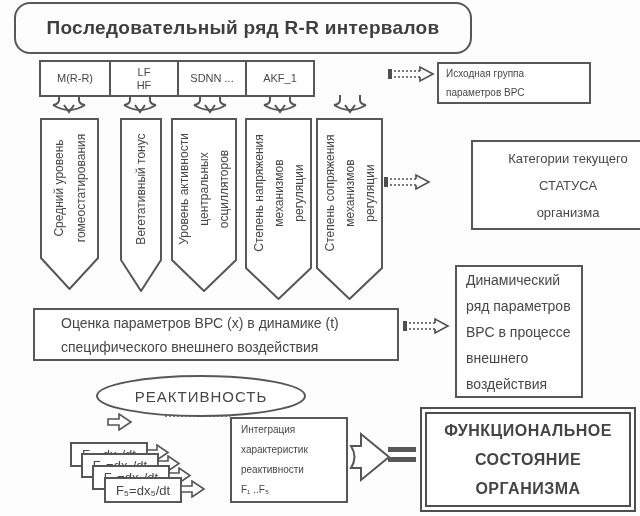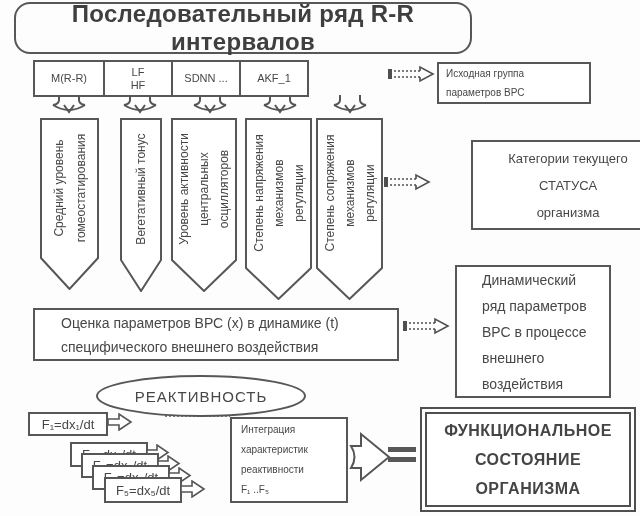--- a/index.html
+++ b/index.html
@@ -8,41 +8,41 @@
   }
   html,body{margin:0;padding:0;background:#fff;}
   body{font-family:"Liberation Sans","DejaVu Sans",sans-serif;color:var(--ink);}
   #stage{position:relative;width:640px;height:516px;background:#fdfdfd;overflow:hidden;}
   .abs{position:absolute;box-sizing:border-box;}
   .box{border:2px solid var(--line);background:#fff;}
   .center{display:flex;flex-direction:column;justify-content:center;align-items:center;text-align:center;}
 
   
   .title-box{left:14px;top:2px;width:458px;height:52px;border:2px solid var(--line);border-radius:16px;
-             font-size:24px;font-weight:bold;color:#3f3f3f;letter-spacing:.3px;}
-
-  
-  .prow{left:33px;top:60px;height:37px;display:flex;border-radius:6px;}
+             font-size:19px;font-weight:bold;color:#3f3f3f;letter-spacing:.3px;}
+
+  
+  .prow{left:39px;top:60px;height:37px;display:flex;border-radius:6px;}
   .pcell{border:2px solid var(--line);background:#fff;margin-left:-2px;height:37px;
          display:flex;flex-direction:column;justify-content:center;align-items:center;
          font-size:11px;line-height:13px;box-sizing:border-box;}
   .pcell:first-child{margin-left:0;}
 
   
   .pennant{position:absolute;}
   .pennant svg{position:absolute;left:0;top:0;}
   .ptext{position:absolute;left:0;display:flex;flex-direction:column;justify-content:center;align-items:center;
          transform-origin:0 0;transform:rotate(-90deg);font-size:12px;color:var(--ink);}
   .ptext div{white-space:nowrap;}
 
   
   .tlines div{white-space:nowrap;}
   .status-box{left:432px;top:140px;width:194px;height:90px;font-size:13px;line-height:27px;margin-left:39px;}
-  .dyn-box{left:455px;top:265px;width:156px;height:133px;font-size:14px;line-height:26px;
-           display:flex;flex-direction:column;justify-content:center;padding-left:25px;}
+  .dyn-box{left:455px;top:265px;width:128px;height:133px;font-size:14px;line-height:26px;
+           display:flex;flex-direction:column;justify-content:center;padding-left:9px;}
   .eval-box{left:33px;top:308px;width:366px;height:53px;font-size:14px;line-height:24px;
             display:flex;flex-direction:column;justify-content:center;padding-left:26px;}
   .src-box{left:437px;top:62px;width:154px;height:42px;font-size:10px;line-height:19px;
            display:flex;flex-direction:column;justify-content:center;padding-left:7px;}
 
   
   .ellipse-wrap{left:95px;top:374px;width:212px;height:47px;}
   .ellipse-label{position:absolute;left:0;top:0;width:212px;height:44px;display:flex;align-items:center;justify-content:center;
                  font-size:15px;letter-spacing:1px;}
 
@@ -200,23 +200,20 @@
   </div>
 
   <div class="abs ellipse-wrap">
     <svg width="212" height="47" viewBox="0 0 212 47">
       <ellipse cx="106" cy="22" rx="104" ry="20" fill="#fff" stroke="#575757" stroke-width="2"></ellipse>
       <path d="M70,42 H135" stroke="#575757" stroke-width="1.4" stroke-dasharray="2,2" fill="none"></path>
     </svg>
     <div class="ellipse-label">РЕАКТИВНОСТЬ</div>
   </div>
 
-  <div class="abs fbox" style="left:28px;top:412px;width:80px;height:24px">
-    <span>F₁=dx₁/dt</span>
-  </div>
   <svg class="abs" style="left:107px;top:413px" width="26" height="18" viewBox="0 0 26 18">
     <path d="M1,6 H12 V1 L24,9 L12,17 V12 H1 Z" fill="#fff" stroke="#555" stroke-width="1.6"></path>
   </svg>
 
   <div class="abs fbox" style="left:70px;top:442px;width:78px;height:25px">
     <span>F₂=dx₂/dt</span>
   </div>
   <svg class="abs" style="left:146px;top:444px" width="24" height="17" viewBox="0 0 24 17">
     <path d="M1,6 H11 V1 L22,8.5 L11,16 V11 H1 Z" fill="#fff" stroke="#555" stroke-width="1.6"></path>
   </svg>

